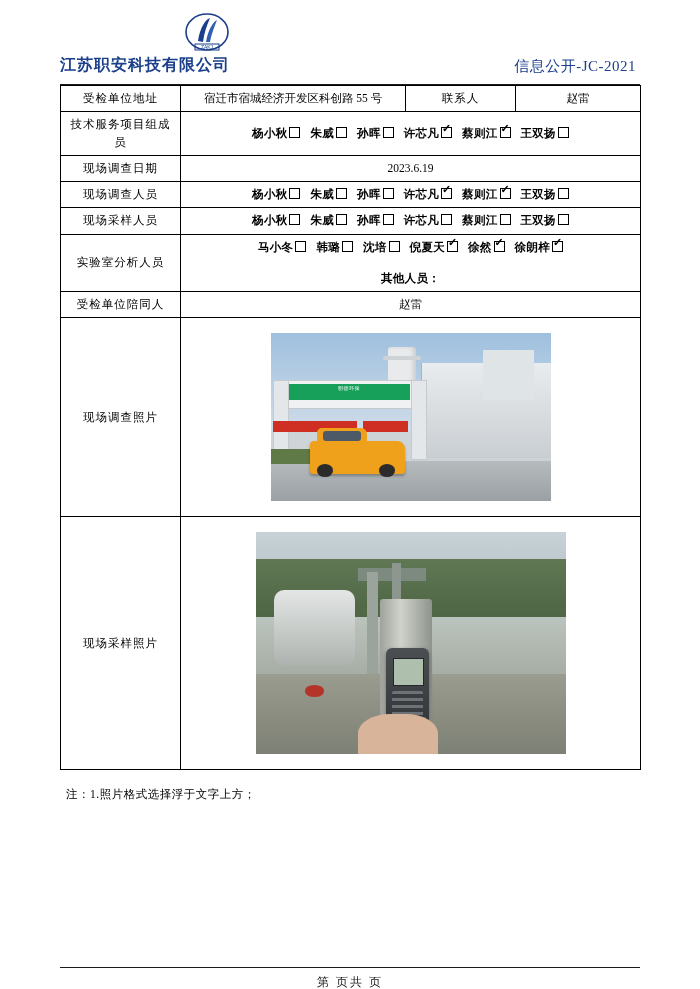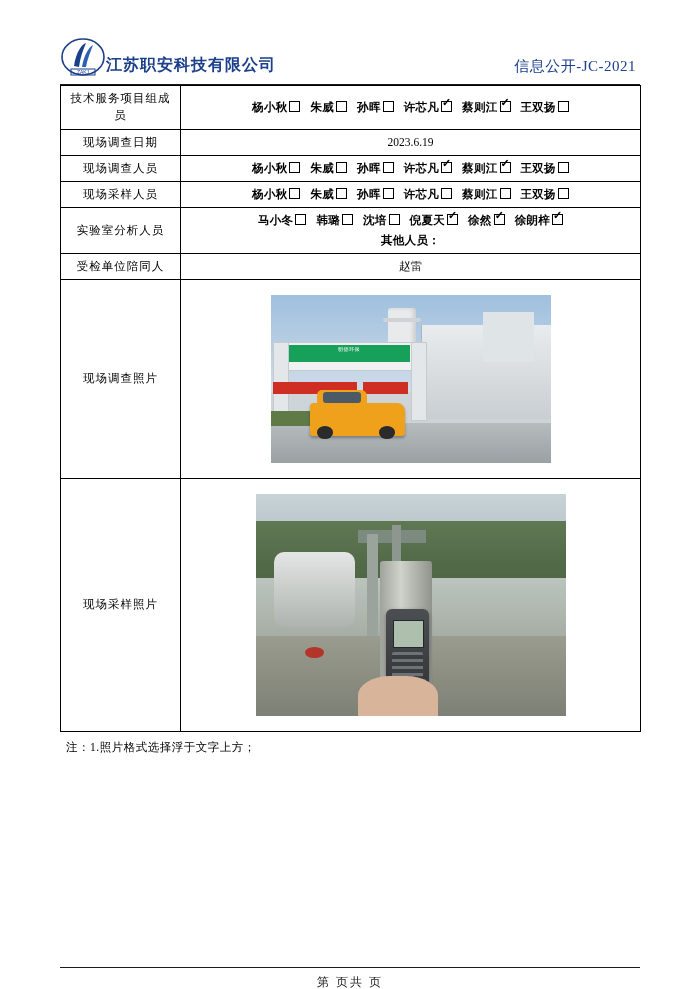--- a/index.html
+++ b/index.html
@@ -31,20 +31,21 @@
     display: flex;
     align-items: flex-end;
     justify-content: space-between;
     border-bottom: 1.2px solid #1a1a1a;
     padding-bottom: 4px;
   }
   .brand {
     display: flex;
     align-items: flex-end;
     gap: 0;
+    flex-direction: column;
   }
   .logo {
     width: 46px;
     height: 44px;
     position: relative;
     display: block;
   }
   .brand-name {
     font-family: "Liberation Serif", serif;
     font-size: 16px;
@@ -125,21 +126,21 @@
   }
   .two-line {
     line-height: 1.6;
   }
   .lab-row td {
     padding: 6px 6px;
   }
   .other-line {
     display: block;
     text-align: center;
-    margin-top: 2px;
+    margin-top: 14px;
   }
 
   
   .photo-cell {
     height: 190px;
     padding: 6px;
   }
   .photo-box {
     width: 100%;
     height: 100%;
@@ -253,21 +254,21 @@
   }
   .smp-hand {
     position: absolute; left: 33%; bottom: -4%; width: 26%; height: 22%;
     background: #d8b49a; border-radius: 40% 40% 10% 10%;
   }
   .smp-redvalve { position: absolute; left: 16%; bottom: 26%; width: 6%; height: 5%; background: #b4342a; border-radius: 50%; }
 
   
   .note {
     font-size: 11.5px;
-    margin-top: 8px;
+    margin-top: 17px;
     letter-spacing: .5px;
     padding-left: 6px;
     font-family: Liberation Serif, serif;
   }
   .footer {
     position: absolute;
     left: 60px;
     right: 60px;
     bottom: 24px;
   }
@@ -303,20 +304,26 @@
 
 
   <table class="main">
     <colgroup>
       <col style="width:120px">
       <col style="width:225px">
       <col style="width:110px">
       <col style="width:125px">
     </colgroup>
     <tbody>
+      <tr>
+        <td class="lbl">受检单位地址</td>
+        <td class="cellpad two-line">宿迁市宿城经济开发区科创路 55 号</td>
+        <td class="lbl">联系人</td>
+        <td class="cellpad">赵雷</td>
+      </tr>
       <tr>
         <td class="lbl">技术服务项目组成员</td>
         <td class="members" colspan="3"><span class="nm">杨小秋<span class="cb"></span></span><span class="gap"></span><span class="nm">朱威<span class="cb"></span></span><span class="gap"></span><span class="nm">孙晖<span class="cb"></span></span><span class="gap"></span><span class="nm">许芯凡<span class="cb checked"></span></span><span class="gap"></span><span class="nm">蔡则江<span class="cb checked"></span></span><span class="gap"></span><span class="nm">王双扬<span class="cb"></span></span></td>
       </tr>
       <tr>
         <td class="lbl">现场调查日期</td>
         <td colspan="3">2023.6.19</td>
       </tr>
       <tr>
         <td class="lbl">现场调查人员</td>

